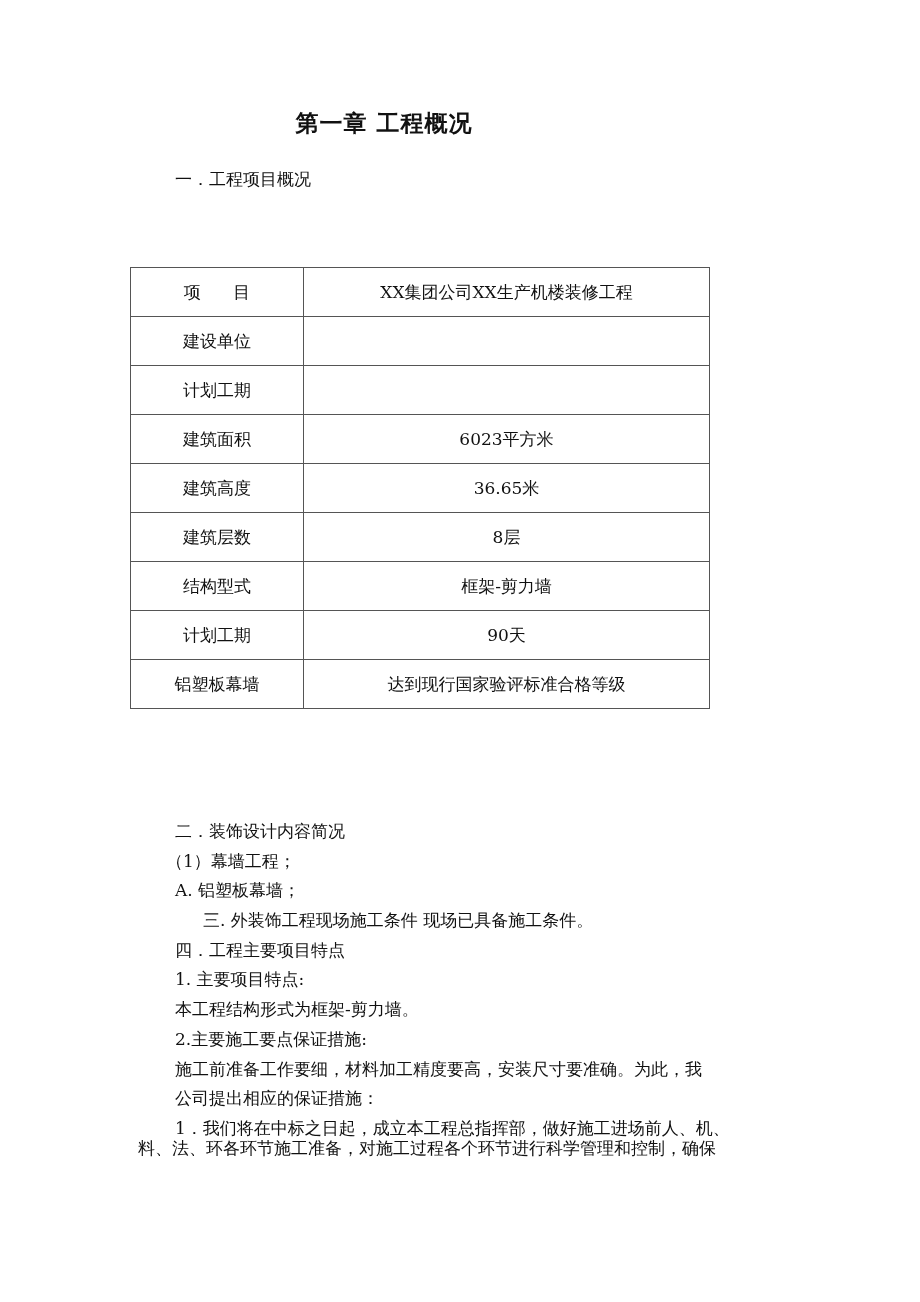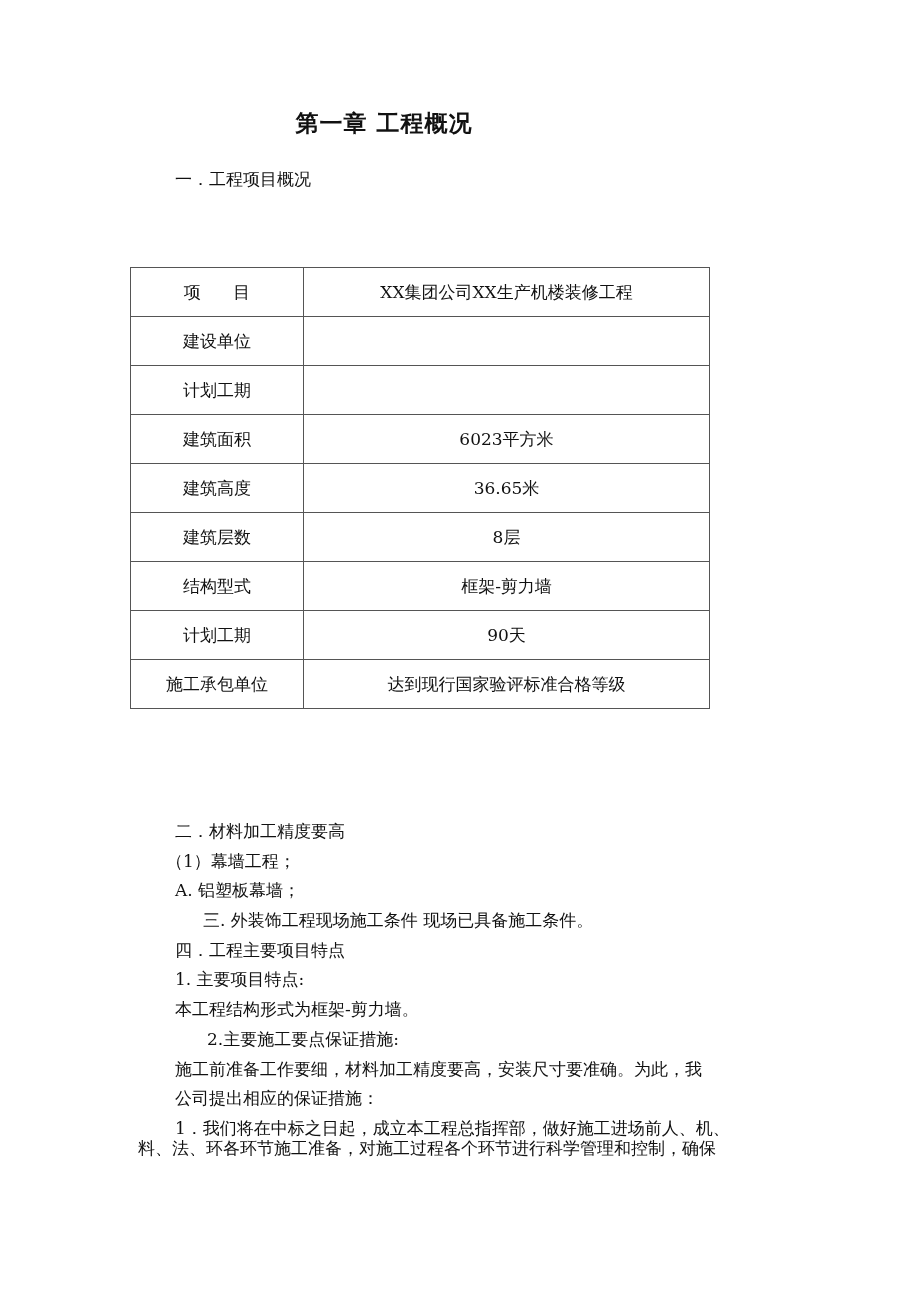--- a/index.html
+++ b/index.html
@@ -66,32 +66,32 @@
     </tr>
     <tr>
       <td class="label">结构型式</td>
       <td>框架-剪力墙</td>
     </tr>
     <tr>
       <td class="label">计划工期</td>
       <td>90天</td>
     </tr>
     <tr>
-      <td class="label">施工承包单位</td>
+      <td class="label">铝塑板幕墙</td>
       <td>达到现行国家验评标准合格等级</td>
     </tr>
   </tbody>
 </table>
 
 <div class="body-text">
-  <div class="line" style="left:175px; top:5px;">二．材料加工精度要高</div>
+  <div class="line" style="left:175px; top:5px;">二．装饰设计内容简况</div>
   <div class="line" style="left:166px; top:35px;">（1）幕墙工程；</div>
   <div class="line" style="left:175px; top:64px;">A. 铝塑板幕墙；</div>
   <div class="line" style="left:175px; top:94px;margin-left:28px;">三. 外装饰工程现场施工条件 现场已具备施工条件。</div>
   <div class="line" style="left:175px; top:124px;">四．工程主要项目特点</div>
   <div class="line" style="left:175px; top:153px;">1. 主要项目特点:</div>
   <div class="line" style="left:175px; top:183px;">本工程结构形式为框架-剪力墙。</div>
-  <div class="line" style="left:175px; top:213px;margin-left:32px;">2.主要施工要点保证措施:</div>
+  <div class="line" style="left:175px; top:213px;">2.主要施工要点保证措施:</div>
   <div class="line" style="left:175px; top:243px;">施工前准备工作要细，材料加工精度要高，安装尺寸要准确。为此，我</div>
   <div class="line" style="left:175px; top:272px;">公司提出相应的保证措施：</div>
   <div class="line" style="left:175px; top:302px;">1．我们将在中标之日起，成立本工程总指挥部，做好施工进场前人、机、</div>
   <div class="line" style="left:138px; top:322px;">料、法、环各环节施工准备，对施工过程各个环节进行科学管理和控制，确保</div>
 </div>
 
 </body></html>

